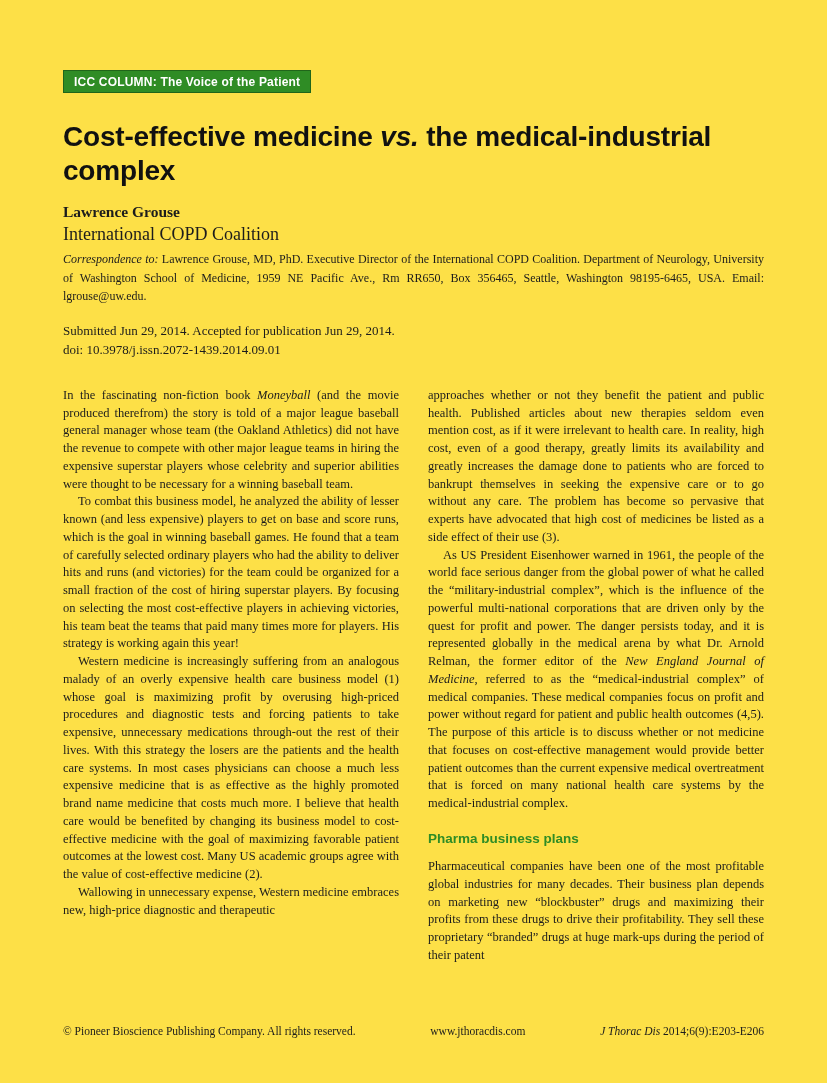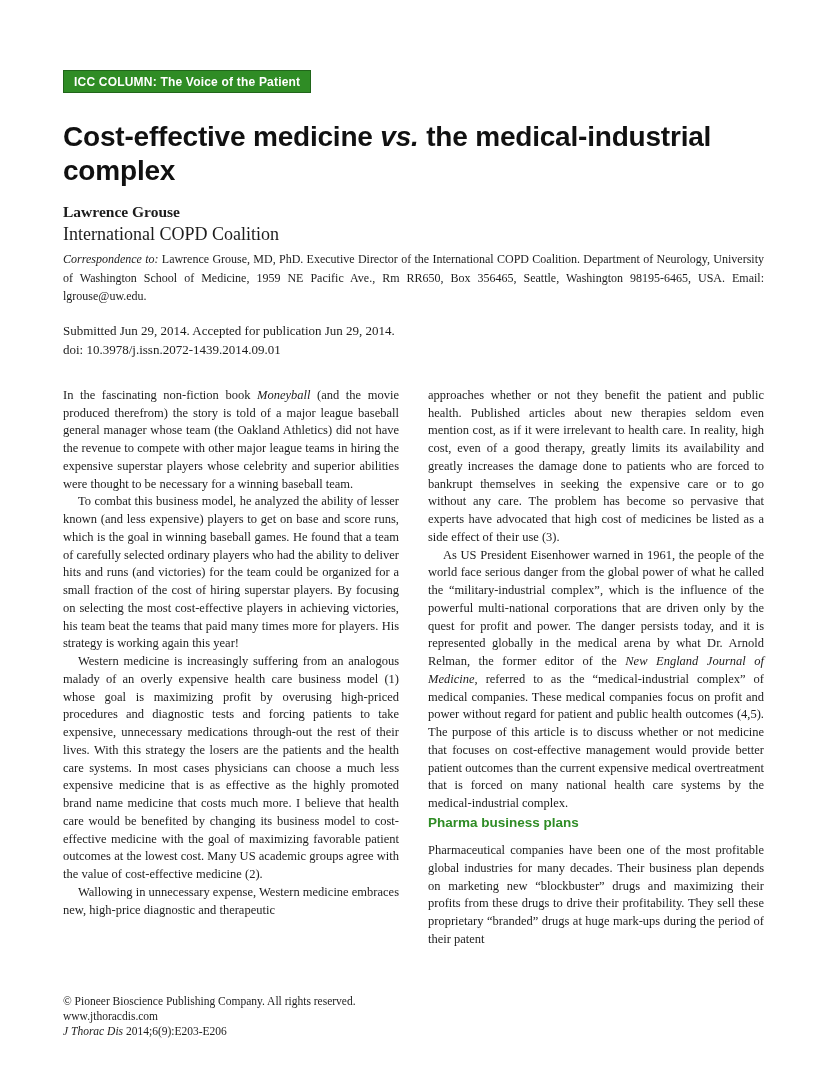--- a/index.html
+++ b/index.html
@@ -3,21 +3,21 @@
 <meta charset="utf-8">
 <style>
   :root{
     --accent:#2f8c25;
     --accent-dark:#20651a;
     --ink:#1c1c1c;
   }
   *{box-sizing:border-box;}
   html,body{margin:0;padding:0;background:#e8e8e8;}
   .page{
-    width:827px;height:1083px;margin:0 auto;background:#ffffff;
+    width:827px;height:1083px;margin:0 auto;background:#fde047;
     position:relative;padding:70px 63px 0;
     font-family:"Liberation Serif", serif;color:var(--ink);
   }
   .banner{
     display:inline-block;background:var(--accent);border:1px solid var(--accent-dark);
     color:#fff;font-family:"Liberation Sans", sans-serif;font-weight:bold;
     font-size:12px;line-height:1;padding:5px 10px 4px;letter-spacing:.2px;
   }
   .title{
     margin:27px 0 0;font-family:"Liberation Sans", sans-serif;
@@ -30,28 +30,28 @@
   .correspondence em{font-style:italic;}
   .meta{margin-top:15px;font-size:13px;line-height:1.5;}
   .meta .line{margin:0;}
   .link{color:var(--ink);text-decoration:none;cursor:pointer;}
   .columns{display:flex;gap:29px;margin-top:27px;}
   .col{flex:1 1 0;min-width:0;font-size:12.5px;line-height:1.42;text-align:justify;}
   .col h2{
     font-family:"Liberation Sans", sans-serif;font-weight:bold;font-size:13.5px;
     color:var(--accent);margin:0 0 10px;text-align:left;
   }
-  .col h2.h2-gap{}
+  .col h2.h2-gap{margin-top:16px;}
   .col p{margin:0;}
   .col p.indent{text-indent:15px;}
   .col em{font-style:italic;}
   .footer{
     position:absolute;left:63px;right:63px;bottom:44px;
-    display:flex;justify-content:flex-end;align-items:baseline;
-    font-size:11.5px;line-height:1.3;flex-direction:column;
+    display:flex;justify-content:space-between;align-items:baseline;
+    font-size:11.5px;line-height:1.3;
   }
   .footer em{font-style:italic;}
 </style>
 </head>
 <body>
 
 <div class="page">
 
   <div class="banner">
     <span>ICC COLUMN: The Voice of the Patient</span>

